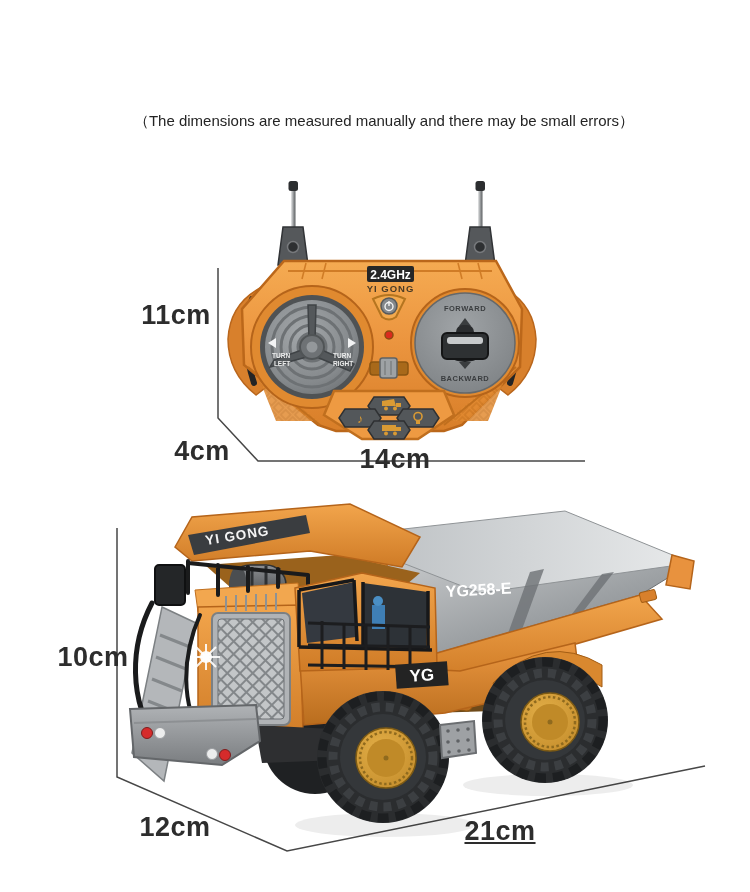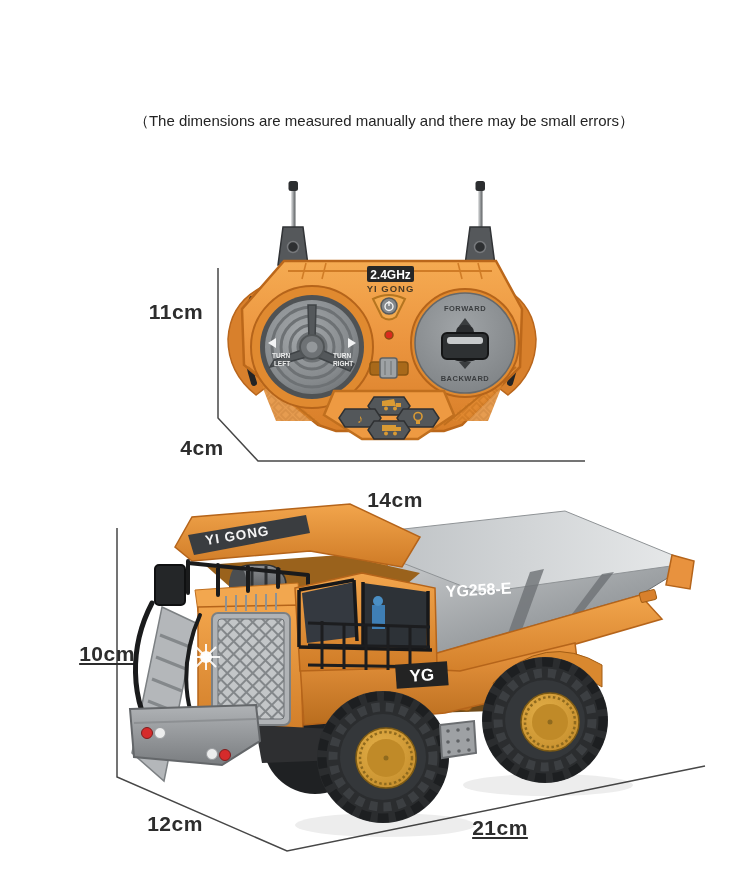--- a/index.html
+++ b/index.html
@@ -4,26 +4,26 @@
 <style>
   html,body{margin:0;padding:0;background:#ffffff;}
   body{width:750px;height:892px;position:relative;overflow:hidden;
        font-family:"Liberation Sans",sans-serif;}
   .stage{position:absolute;inset:0;}
   .title{position:absolute;top:16px;left:0;width:750px;text-align:center;
          font-size:63px;font-weight:800;color:#1b1b1b;letter-spacing:-2px;}
   .title span{display:inline-block;transform:scaleX(.86);}
   .subtitle{position:absolute;top:112px;left:9px;width:750px;text-align:center;
             font-size:15px;font-weight:500;color:#242424;}
-  .dim-label{position:absolute;font-size:21px;font-weight:600;color:#2d2d2d;
+  .dim-label{position:absolute;font-size:27px;font-weight:600;color:#2d2d2d;
              text-align:center;letter-spacing:.5px;}
   #lbl-ctrl-h{left:138px;top:300px;width:76px;}
   #lbl-ctrl-d{left:166px;top:436px;width:72px;}
-  #lbl-ctrl-w{left:356px;top:488px;width:78px;}
-  #lbl-truck-h{left:68px;top:642px;width:78px;text-decoration:underline;}
+  #lbl-ctrl-w{left:356px;top:444px;width:78px;}
+  #lbl-truck-h{left:54px;top:642px;width:78px;}
   #lbl-truck-d{left:136px;top:812px;width:78px;}
   #lbl-truck-l{left:460px;top:816px;width:80px;text-decoration:underline;}
   svg{position:absolute;overflow:visible;}
   #dims-svg{left:0;top:0;}
   #controller-svg{left:222px;top:175px;}
   #truck-svg{left:100px;top:495px;}
   text{font-family:"Liberation Sans",sans-serif;}
 </style>
 </head>
 <body>

